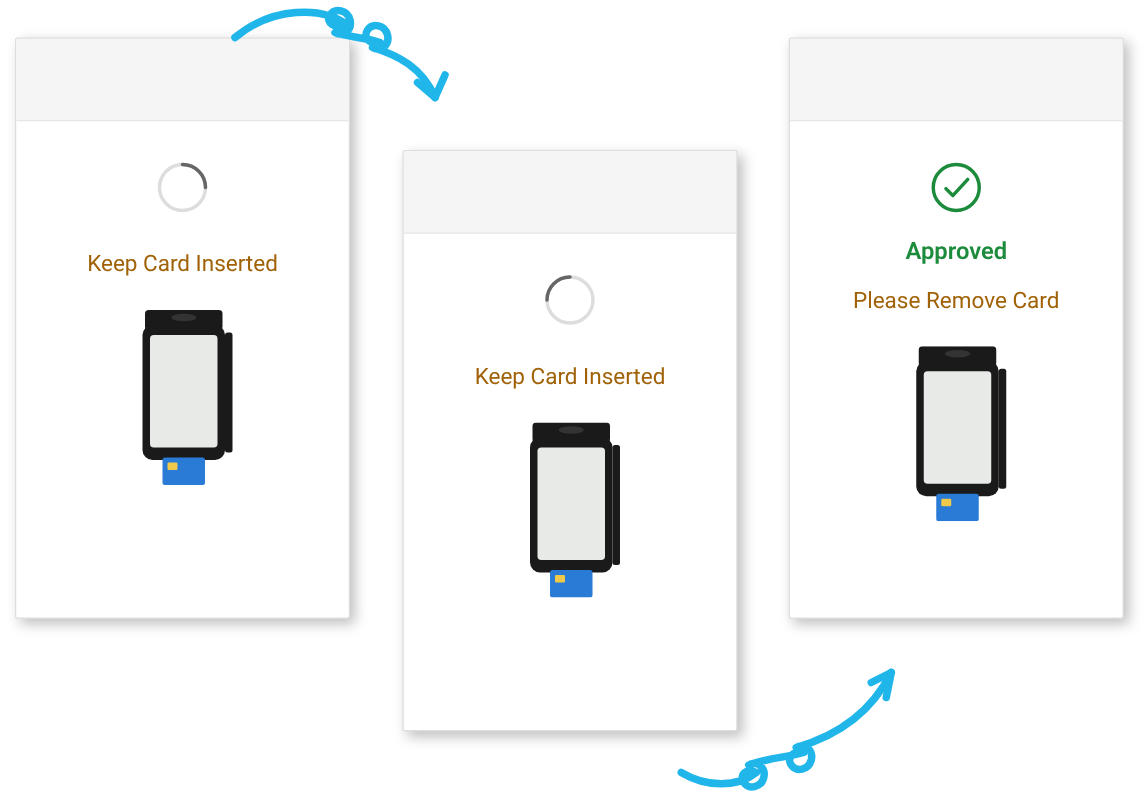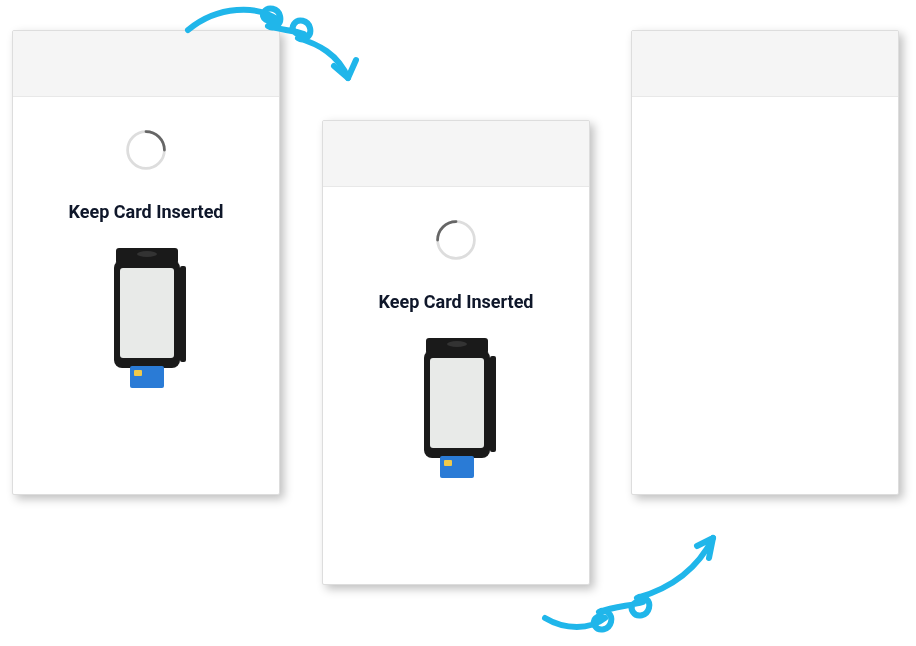--- a/index.html
+++ b/index.html
@@ -42,22 +42,22 @@
   }
   .check-circle svg { width: 100%; height: 100%; }
   .status-line {
     font-size: 19px;
     font-weight: 500;
     color: #222;
     margin-bottom: 12px;
   }
   .status-sub {
     font-size: 18px;
-    font-weight: 700;
-    color: #0f172a;
+    font-weight: 400;
+    color: #a16207;
     margin-bottom: 26px;
   }
   .approved-text {
     font-size: 19px;
     font-weight: 600;
     color: #1c8b3c;
     margin-bottom: 18px;
   }
   .terminal {
     margin: 0 auto 28px;
@@ -118,20 +118,41 @@
         <rect x="24" y="20" width="54" height="90" rx="3" fill="#e8eae8"></rect>
         <rect x="34" y="118" width="34" height="22" rx="2" fill="#2a7bd6"></rect>
         <rect x="38" y="122" width="8" height="6" rx="1" fill="#f0c94a"></rect>
       </svg>
     </div>
   </div>
 </div>
 
 <div class="panel" style="left:631px; top:30px; height:465px;">
   <div class="panel-header"></div>
+  <div class="panel-body">
+    <div class="check-circle">
+      <svg viewBox="0 0 50 50">
+          <circle cx="25" cy="25" r="20" stroke="#1c8b3c" stroke-width="3" fill="none"></circle>
+          <path d="M16 26 L22 32 L35 18" stroke="#1c8b3c" stroke-width="3" fill="none" stroke-linecap="round" stroke-linejoin="round"></path>
+        </svg>
+    </div>
+    <div class="approved-text">Approved</div>
+    <div class="status-sub">Please Remove Card</div>
+    <div class="terminal">
+      <svg width="100" height="140" viewBox="0 0 100 140">
+        <rect x="20" y="0" width="62" height="16" rx="3" fill="#1a1a1a"></rect>
+        <ellipse cx="51" cy="6" rx="10" ry="3" fill="#333"></ellipse>
+        <rect x="18" y="12" width="66" height="108" rx="8" fill="#1a1a1a"></rect>
+        <rect x="84" y="18" width="6" height="96" rx="2" fill="#1a1a1a"></rect>
+        <rect x="24" y="20" width="54" height="90" rx="3" fill="#e8eae8"></rect>
+        <rect x="34" y="118" width="34" height="22" rx="2" fill="#2a7bd6"></rect>
+        <rect x="38" y="122" width="8" height="6" rx="1" fill="#f0c94a"></rect>
+      </svg>
+    </div>
+  </div>
 </div>
 
 <svg class="arrow" style="left:178px; top:0px;" width="200" height="110" viewBox="0 0 200 110">
   <path d="M10 30 C 40 5, 80 5, 100 20
            C 90 24, 82 18, 86 12
            C 90 6, 100 8, 102 16
            C 104 24, 96 30, 90 26
            C 102 30, 115 30, 126 34
            C 118 36, 112 30, 116 24
            C 120 18, 130 20, 132 28

